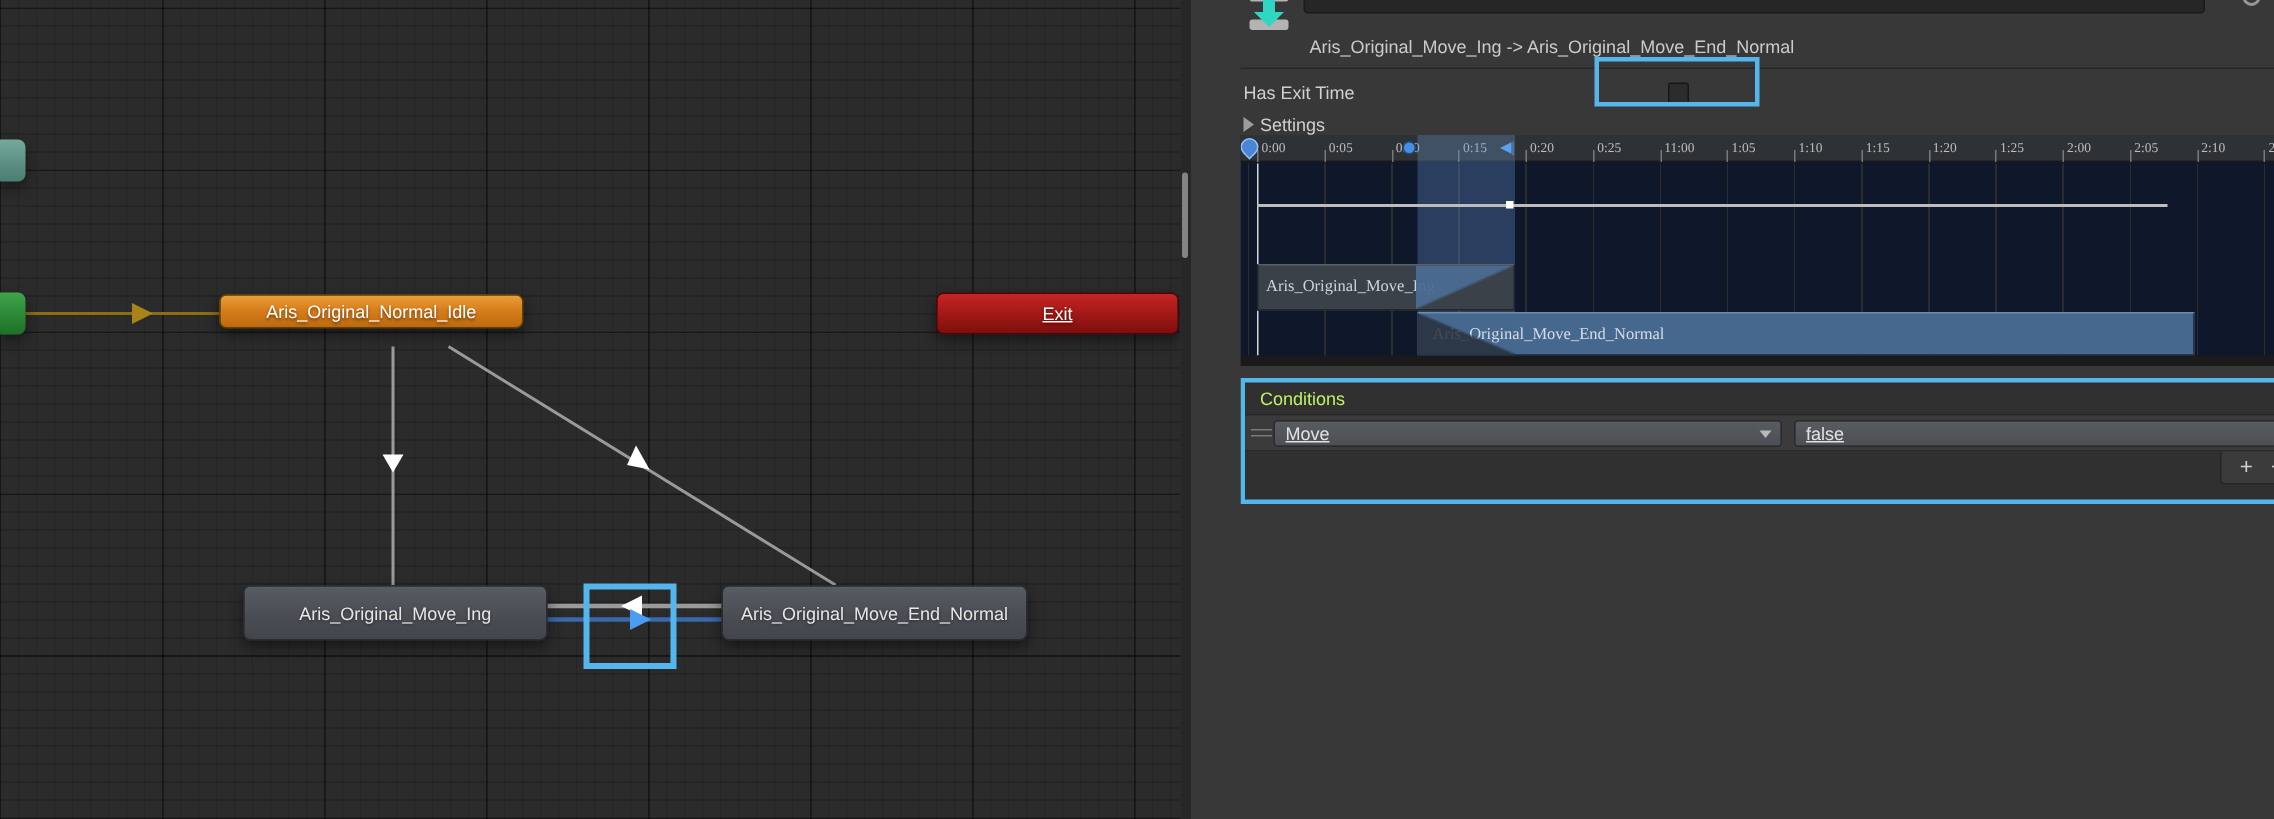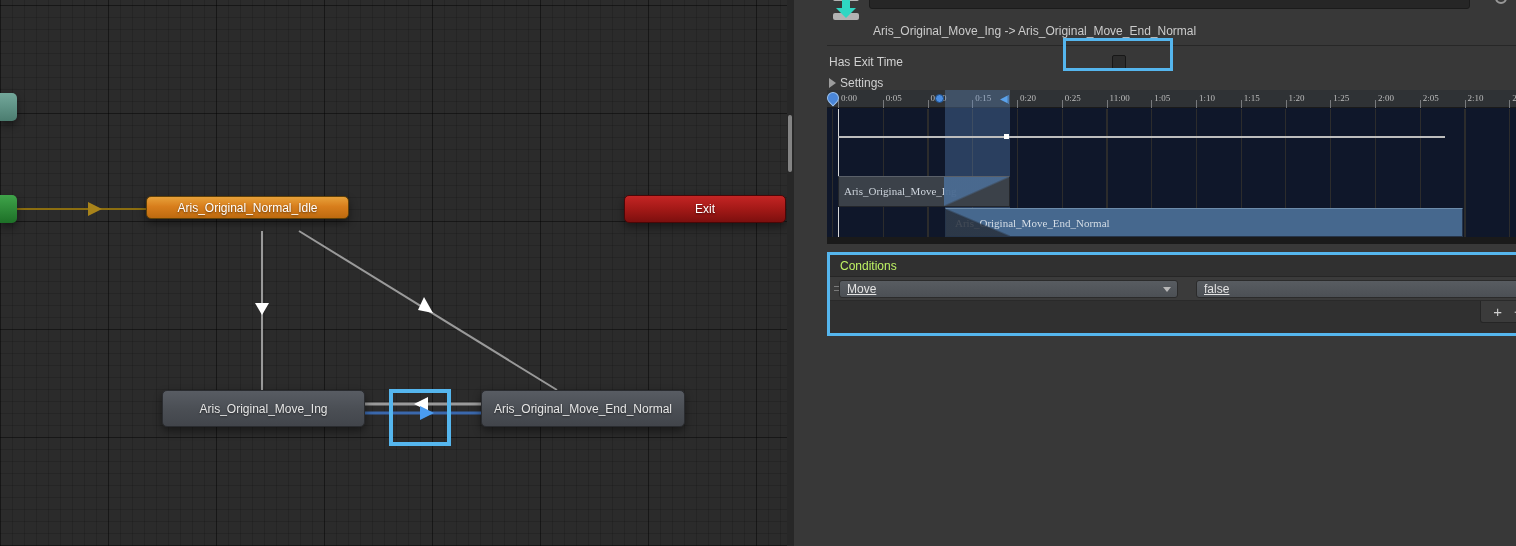--- a/index.html
+++ b/index.html
@@ -16,21 +16,21 @@
       repeating-linear-gradient(90deg, rgba(0,0,0,0.14) 0 1px, transparent 1px 12px),
       repeating-linear-gradient(0deg, rgba(0,0,0,0.14) 0 1px, transparent 1px 12px);
     overflow:hidden;
   }
   .node {
     position:absolute; border-radius:5px; color:#fff; font-size:12px;
     display:flex; align-items:center; justify-content:center;
     box-shadow:0 4px 9px rgba(0,0,0,0.45); text-shadow:0 1px 2px rgba(0,0,0,0.5);
   }
   .node-orange { background:linear-gradient(180deg,#e7a13a 0%,#d87e1c 45%,#bd6a0f 100%); border:1px solid #5f4008; }
-  .node-red    { background:linear-gradient(180deg,#c42524 0%,#a31917 50%,#7d0f0e 100%); border:1px solid #4a0707; }
+  .node-red    { background:linear-gradient(180deg,#c42524 0%,#a31917 50%,#7d0f0e 100%); border:1px solid #4a0707;text-decoration:underline; }
   .node-gray   { background:linear-gradient(180deg,#585c63 0%,#4b4f55 50%,#42454b 100%); border:1px solid #2a2c30; color:#e6e6e6; }
   .node-teal   { background:linear-gradient(180deg,#73a89b 0%,#4b7d70 100%); border-radius:0 5px 5px 0; }
   .node-green  { background:linear-gradient(180deg,#3fa44a 0%,#1d7027 100%); border-radius:0 5px 5px 0; }
   .sel-box { position:absolute; border:4px solid #55b6ee; background:transparent; }
 
   .graph-scrollbar { position:absolute; left:787px; top:0; width:7px; height:546px; background:#272727; }
   .graph-scroll-thumb { position:absolute; left:1px; top:115px; width:4px; height:57px; background:#848484; border-radius:2px; }
 
   
   .inspector { position:absolute; left:794px; top:0; width:722px; height:546px; background:#383838; color:#d2d2d2; font-size:12px; overflow:hidden;margin-left:33px; }
@@ -76,21 +76,21 @@
   .timeline-bottom { position:absolute; left:0; top:147px; width:722px; height:7px; background:#1a1a1a; }
 
   
   .conditions { position:absolute; left:0; top:252px; width:718px; height:84px; border:3px solid #55b6ee; background:#303030; }
   .cond-header { position:relative; height:22px; border-bottom:1px solid #262626; }
   .cond-header span { position:absolute; left:10px; top:4px; color:#bef264; }
   .cond-row { position:relative; height:24px; background:#3b3b3b; border-bottom:1px solid #2a2a2a; }
   .drag-handle { position:absolute; left:4px; top:9px; width:14px; height:5px; border-top:1px solid #7a7a7a; border-bottom:1px solid #7a7a7a; }
   .dropdown { position:absolute; top:3px; height:18px; background:linear-gradient(180deg,#585c61 0%,#4c5055 100%); border:1px solid #2b2b2b; border-radius:3px; color:#e2e2e2; line-height:16px; padding-left:7px; }
   .dropdown .caret { position:absolute; right:6px; top:6px; width:0; height:0; border-left:4px solid transparent; border-right:4px solid transparent; border-top:5px solid #b8b8b8; }
-  .dd-param { left:9px; width:339px;text-decoration:underline; }
+  .dd-param { left:19px; width:339px;text-decoration:underline; }
   .dd-value { left:366px; width:341px;text-decoration:underline; }
   .cond-footer { position:relative; height:34px; }
   .footer-box { position:absolute; left:650px; top:0; width:56px; height:22px; background:#3b3b3b; border:1px solid #252525; border-top:none; border-radius:0 0 3px 3px; display:flex; align-items:center; justify-content:space-evenly; }
   .footer-box span { color:#d0d0d0; font-size:15px; line-height:15px; cursor:default; }
 </style>
 </head>
 <body>
 
 <div class="screen">
 

